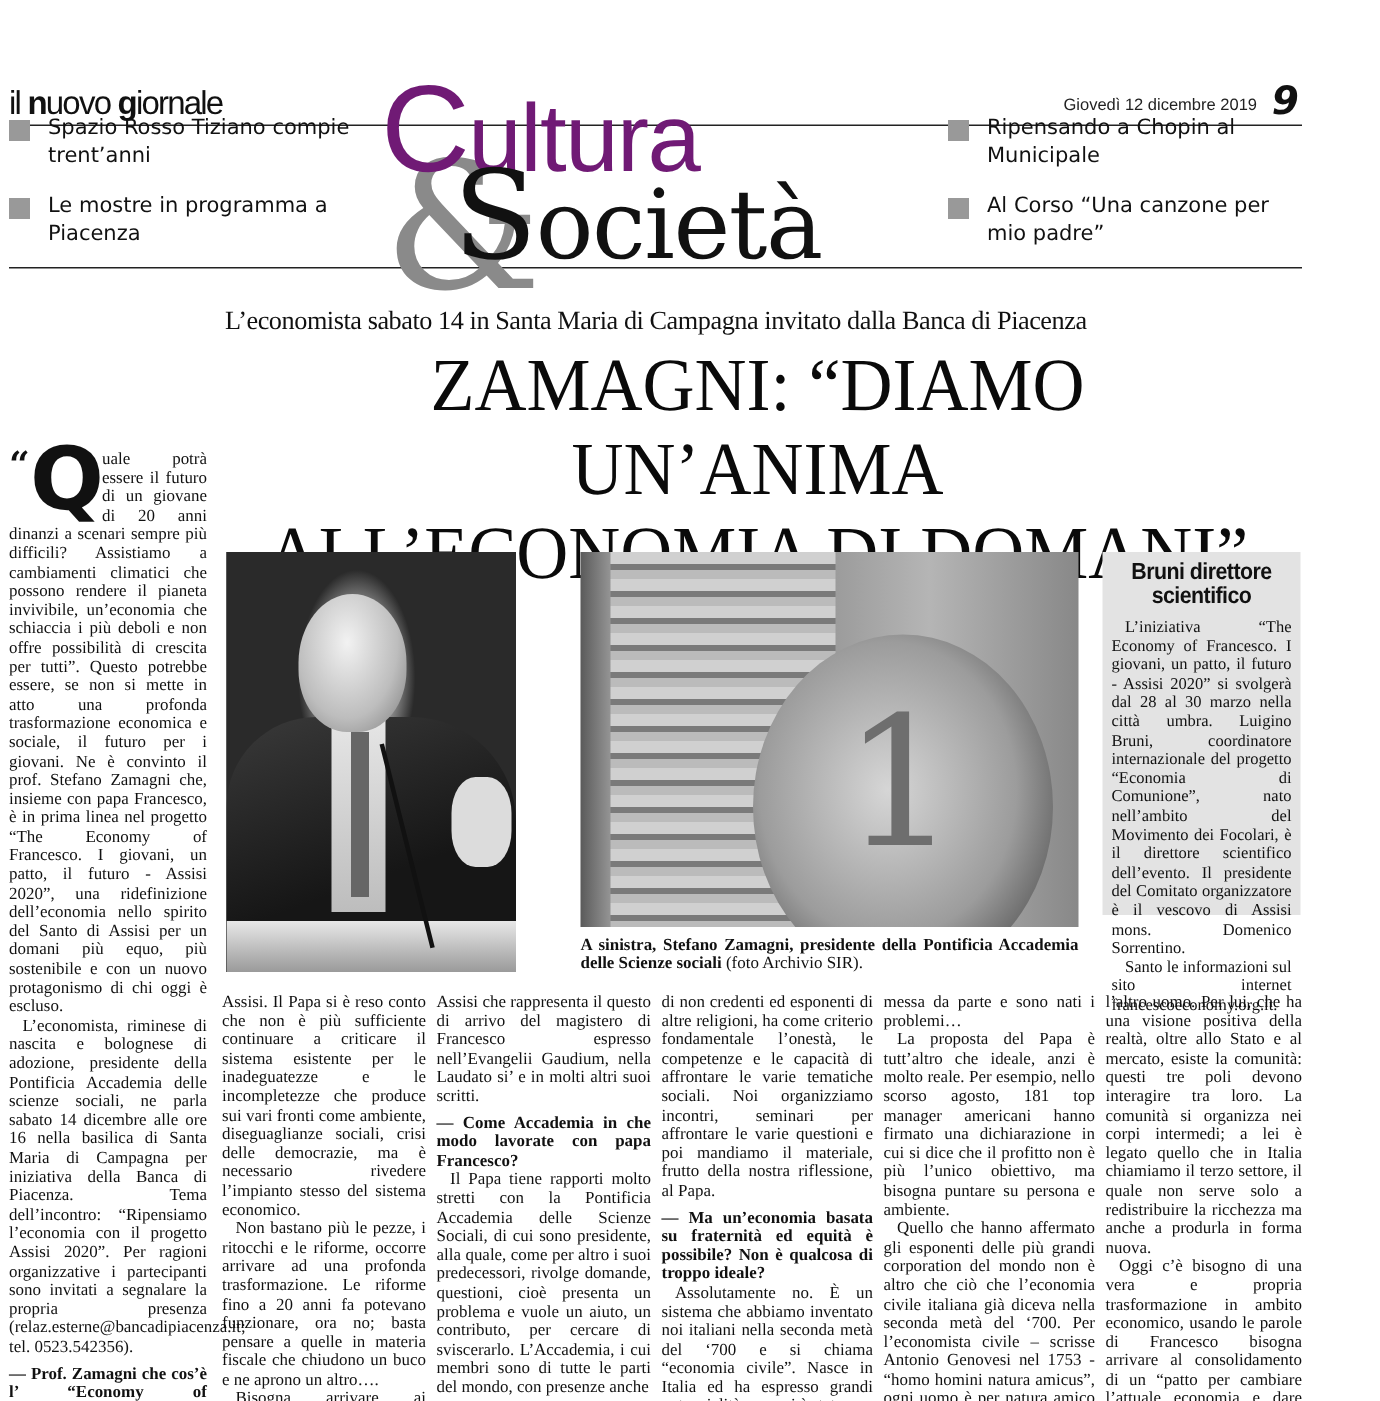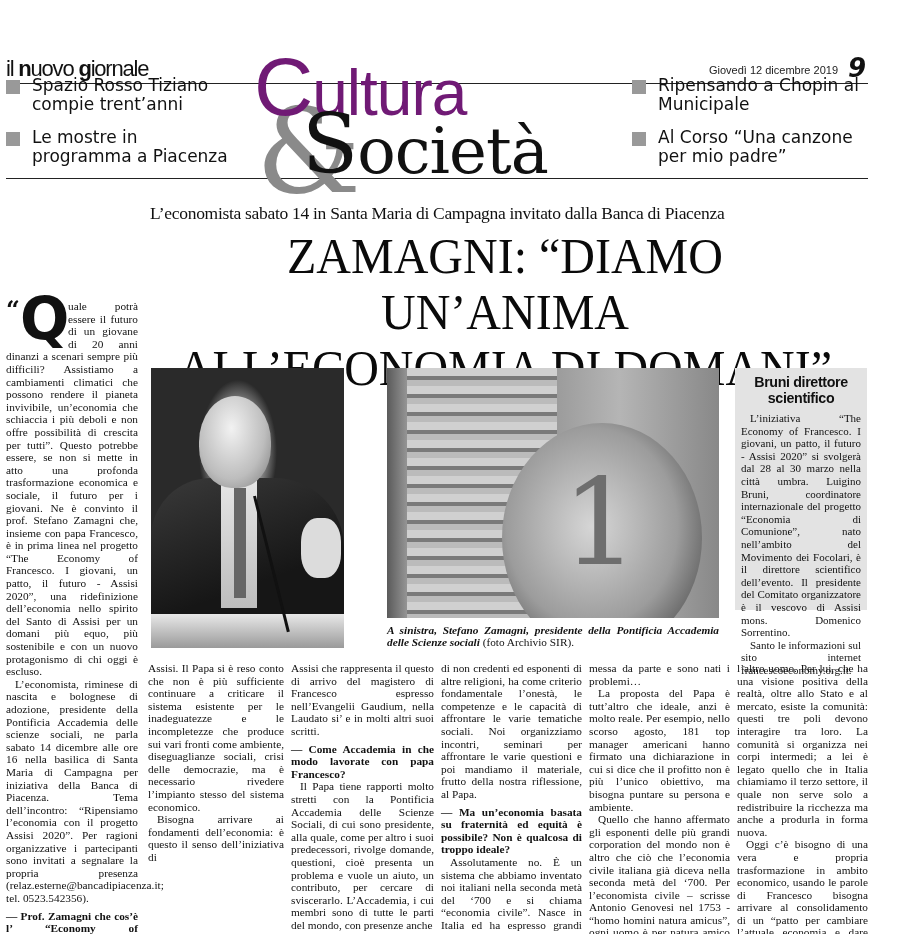--- a/index.html
+++ b/index.html
@@ -8,21 +8,21 @@
 
   
   .masthead { position: absolute; left: 6px; top: 6px; width: 862px; height: 30px; border-bottom: 1.5px solid #222; margin-top: 48px; }
   .logo { position: absolute; left: 0; top: 2px; font-family: "Liberation Sans", sans-serif; font-size: 22px; letter-spacing: -1.2px; color: #111; }
   .logo b { font-weight: 900; }
   .dateline { position: absolute; right: 30px; top: 10px; font-family: Liberation Sans, sans-serif; font-size: 11px; color: #222; }
   .pageno { position: absolute; right: 2px; top: -1px; font-family: "DejaVu Sans", sans-serif; font-weight: 900; font-style: italic; font-size: 26px; }
 
   
   .band { position: absolute; left: 6px; top: 36px; width: 862px; height: 143px; border-bottom: 1.5px solid #222; }
-  .teaser { position: absolute; font-family: "DejaVu Sans", sans-serif; font-size: 17px; line-height: 19px; color: #111; padding-left: 26px; }
+  .teaser { position: absolute; font-family: "DejaVu Sans", sans-serif; font-size: 14px; line-height: 19px; color: #111; padding-left: 26px; }
   .teaser .sq { position: absolute; left: 0; top: 4px; width: 14px; height: 14px; background: #999; }
   .t1 { left: 0; top: 40px; width: 230px; }
   .t2 { left: 0; top: 92px; width: 230px; }
   .t3 { left: 626px; top: 40px; width: 240px; }
   .t4 { left: 626px; top: 92px; width: 240px; }
 
   .section-title { position: absolute; left: 248px; top: 10px; width: 370px; height: 160px; }
   .amp { position: absolute; left: 2px; top: 46px; font-family: "DejaVu Serif", serif; font-size: 118px; color: #8a8a8a; line-height: 1; }
   .word1 { position: absolute; left: 0; top: 0; font-family: Liberation Sans, sans-serif; font-size: 64px; line-height: 1; letter-spacing: -1px; color: #701a75; }
   .word1 .cap, .word2 .cap { font-size: 82px; }
@@ -59,21 +59,21 @@
   .photo1 .hand { position: absolute; left: 150px; top: 150px; width: 40px; height: 60px; background: #dcdcdc; border-radius: 40%; }
   .photo1 .desk { position: absolute; left: 0; top: 246px; width: 193px; height: 34px; background: linear-gradient(180deg, #e8e8e8, #9a9a9a); }
   .photo1 .mic { position: absolute; left: 102px; top: 128px; width: 3px; height: 140px; background: #111; transform: rotate(-14deg); transform-origin: top; }
 
   .photo2 { left: 387px; top: 368px; width: 332px; height: 250px; background: linear-gradient(90deg, #5a5a5a 0%, #cfcfcf 12%, #8a8a8a 25%, #d8d8d8 38%, #9a9a9a 50%, #b5b5b5 70%, #888 100%); }
   .photo2 .stack { position: absolute; left: 20px; top: 0; width: 150px; height: 250px; background: repeating-linear-gradient(180deg, #d0d0d0 0 8px, #7a7a7a 8px 12px, #bbbbbb 12px 18px); }
   .photo2 .coin { position: absolute; left: 115px; top: 55px; width: 200px; height: 230px; border-radius: 50%; background: radial-gradient(ellipse at 45% 45%, #d6d6d6 0%, #9c9c9c 55%, #5e5e5e 80%, #c8c8c8 86%, #6a6a6a 100%); }
   .photo2 .one { position: absolute; left: 175px; top: 95px; font-family: "DejaVu Serif", serif; font-size: 120px; color: #6e6e6e; line-height: 1; }
 
   .caption { position: absolute; left: 387px; top: 624px; width: 332px; font-family: "Liberation Serif", serif; font-size: 11.3px; line-height: 12px; text-align: justify; }
-  .caption b { font-style: italic; }
+  .caption b { }
 
   
   .sidebox { position: absolute; left: 735px; top: 368px; width: 132px; height: 242px; background: #e3e3e3; padding: 6px 6px 0 6px; }
   .sidebox h2 { font-family: "Liberation Sans", sans-serif; font-weight: bold; font-size: 15.5px; line-height: 16px; text-align: center; letter-spacing: -0.4px; margin-bottom: 6px; transform: scaleX(0.92); }
   .sidebox p { font-family: "Liberation Serif", serif; font-size: 11px; line-height: 12.6px; text-align: justify; text-indent: 9px; }
 </style>
 </head>
 <body>
 
 <div class="masthead">
@@ -129,20 +129,21 @@
 <div class="caption"><b>A sinistra, Stefano Zamagni, presidente della Pontificia Accademia delle Scienze sociali</b><span> (foto Archivio SIR).</span></div>
 
 <div class="sidebox">
   <h2>Bruni direttore scientifico</h2>
   <p>L’iniziativa “The Economy of Francesco. I giovani, un patto, il futuro - Assisi 2020” si svolgerà dal 28 al 30 marzo nella città umbra. Luigino Bruni, coordinatore internazionale del progetto “Economia di Comunione”, nato nell’ambito del Movimento dei Focolari, è il direttore scientifico dell’evento. Il presidente del Comitato organizzatore è il vescovo di Assisi mons. Domenico Sorrentino.</p>
   <p>Santo le informazioni sul sito internet francescoeconomy.org.it.</p>
 </div>
 
 <div class="col c2">
   <p class="noindent">Assisi. Il Papa si è reso conto che non è più sufficiente continuare a criticare il sistema esistente per le inadeguatezze e le incompletezze che produce sui vari fronti come ambiente, diseguaglianze sociali, crisi delle democrazie, ma è necessario rivedere l’impianto stesso del sistema economico.</p>
+  <p>Non bastano più le pezze, i ritocchi e le riforme, occorre arrivare ad una profonda trasformazione. Le riforme fino a 20 anni fa potevano funzionare, ora no; basta pensare a quelle in materia fiscale che chiudono un buco e ne aprono un altro….</p>
   <p>Bisogna arrivare ai fondamenti dell’economia: è questo il senso dell’iniziativa di</p>
 </div>
 <div class="col c3">
   <p class="noindent">Assisi che rappresenta il questo di arrivo del magistero di Francesco espresso nell’Evangelii Gaudium, nella Laudato si’ e in molti altri suoi scritti.</p>
   <p class="q">— Come Accademia in che modo lavorate con papa Francesco?</p>
   <p>Il Papa tiene rapporti molto stretti con la Pontificia Accademia delle Scienze Sociali, di cui sono presidente, alla quale, come per altro i suoi predecessori, rivolge domande, questioni, cioè presenta un problema e vuole un aiuto, un contributo, per cercare di sviscerarlo. L’Accademia, i cui membri sono di tutte le parti del mondo, con presenze anche</p>
 </div>
 <div class="col c4">
   <p class="noindent">di non credenti ed esponenti di altre religioni, ha come criterio fondamentale l’onestà, le competenze e le capacità di affrontare le varie tematiche sociali. Noi organizziamo incontri, seminari per affrontare le varie questioni e poi mandiamo il materiale, frutto della nostra riflessione, al Papa.</p>
   <p class="q">— Ma un’economia basata su fraternità ed equità è possibile? Non è qualcosa di troppo ideale?</p>

